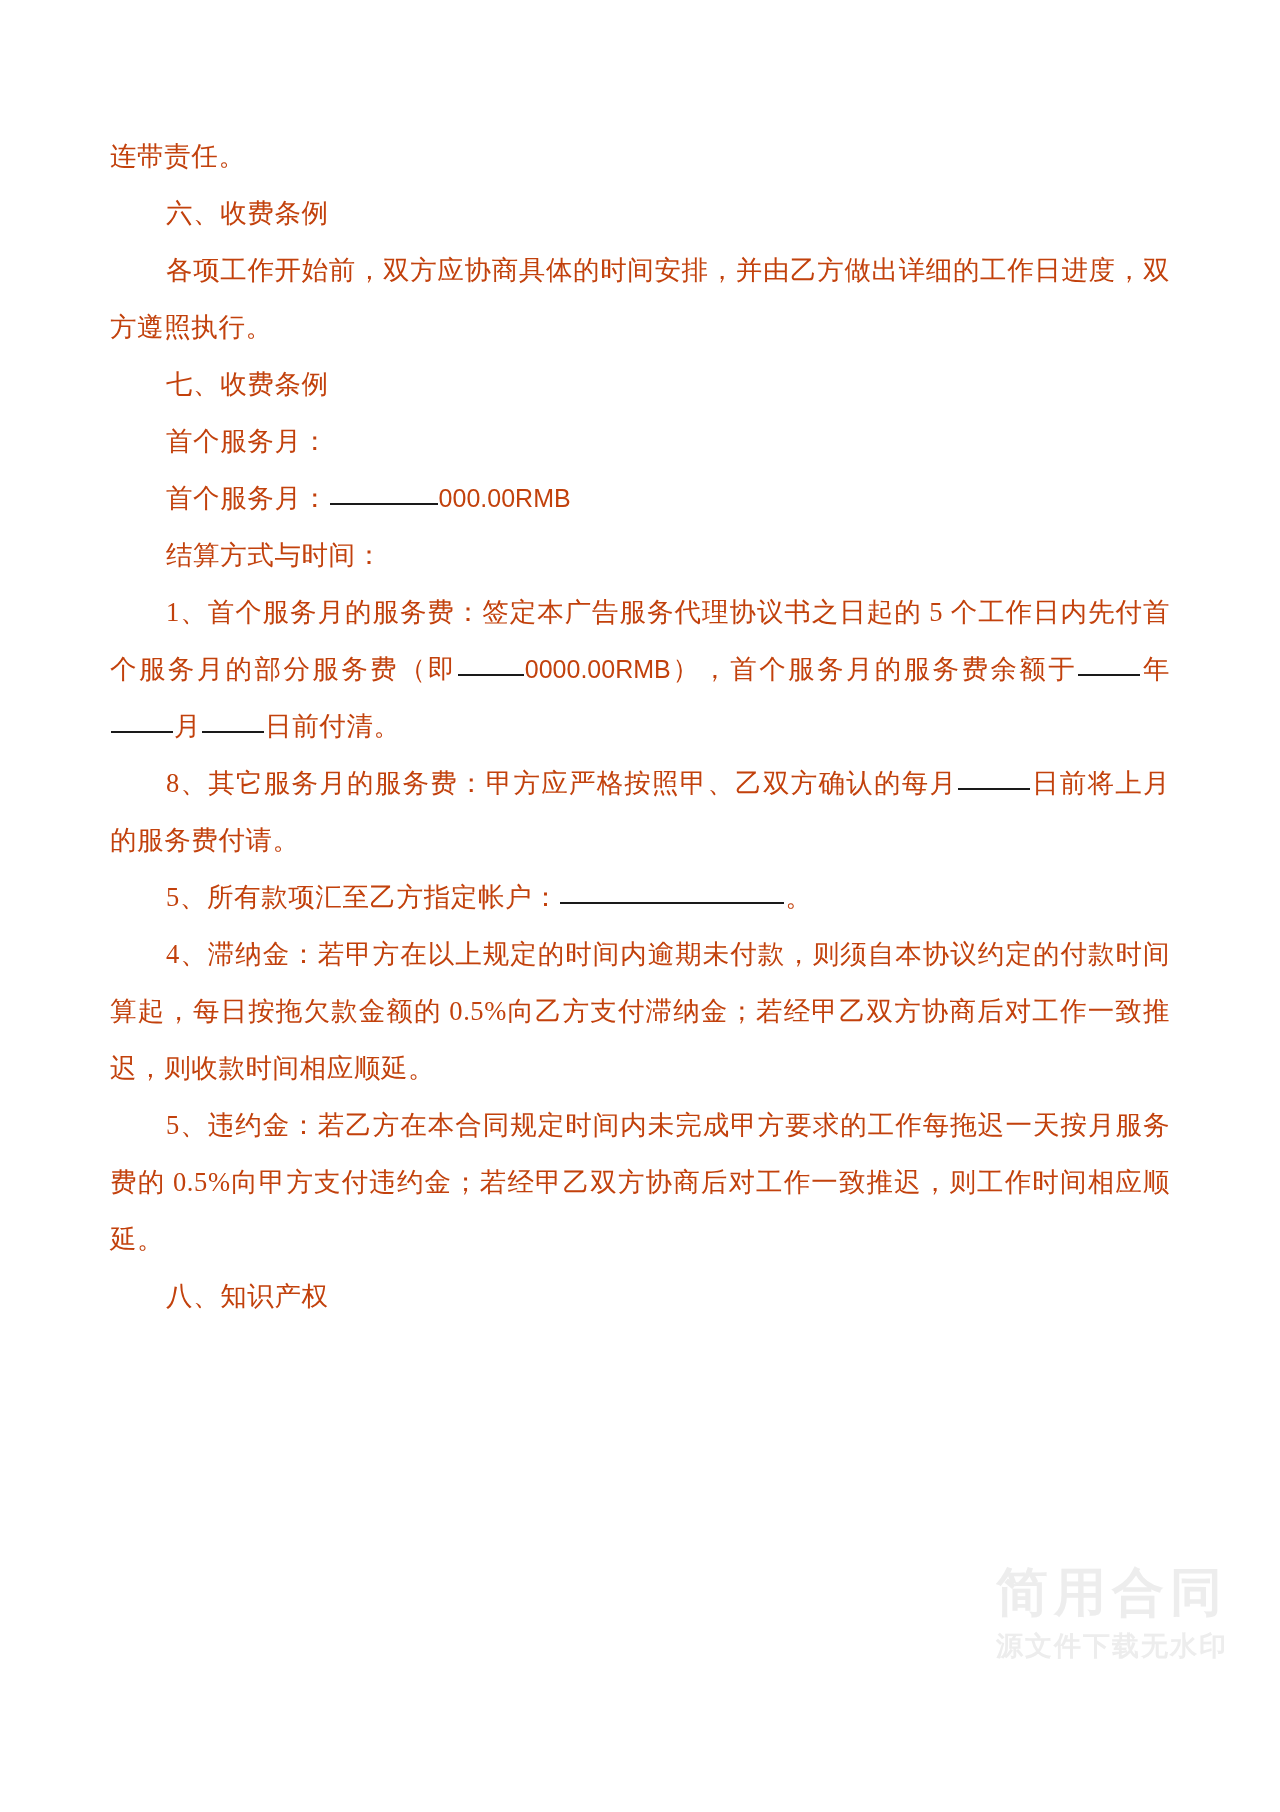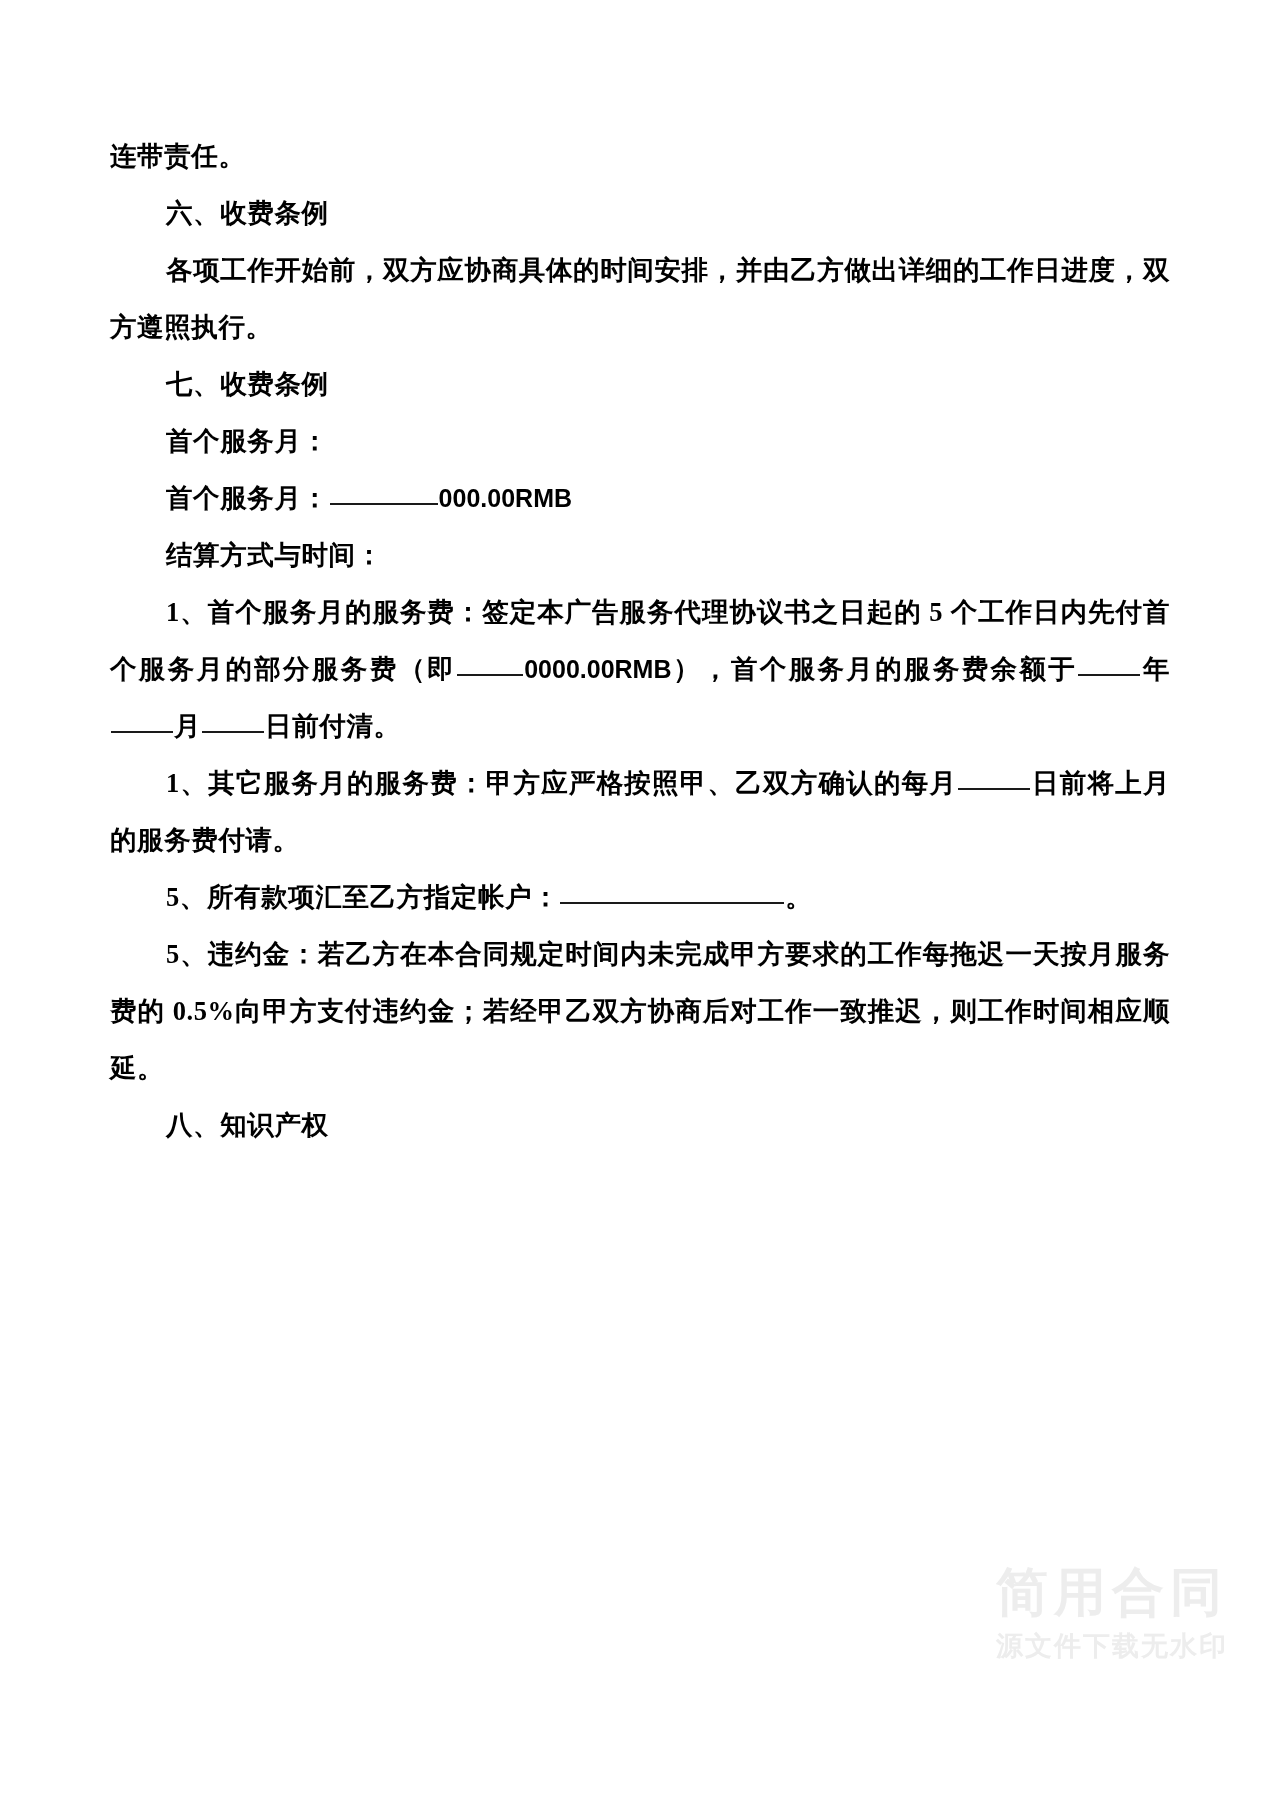--- a/index.html
+++ b/index.html
@@ -21,24 +21,23 @@
     left: 110px;
     top: 128px;
     width: 1060px;
   }
   .para {
     font-size: 26.5px;
     line-height: 57px;
     letter-spacing: 0.6px;
     text-align: justify;
     text-justify: inter-ideograph;
-    color: #000000;
+    color: #c2410c;
     margin: 0;
     white-space: normal;
-    font-weight: bold;
   }
   .para.indent {
     text-indent: 56px;
   }
   .para.nohang {
     text-indent: 0;
   }
 
   
   .blank {
@@ -99,22 +98,23 @@
 
   <div class="content">
       <p class="para nohang"><span>连带责任。</span></p>
       <p class="para indent"><span>六、收费条例</span></p>
       <p class="para indent"><span>各项工作开始前，双方应协商具体的时间安排，并由乙方做出详细的工作日进度，双方遵照执行。</span></p>
       <p class="para indent"><span>七、收费条例</span></p>
       <p class="para indent"><span>首个服务月：</span></p>
       <p class="para indent"><span>首个服务月：</span><span class="blank w1"></span><span class="latin">000.00RMB</span></p>
       <p class="para indent"><span>结算方式与时间：</span></p>
       <p class="para indent"><span>1、首个服务月的服务费：签定本广告服务代理协议书之日起的 5 个工作日内先付首个服务月的部分服务费（即</span><span class="blank w3"></span><span class="latin">0000.00RMB</span><span>），首个服务月的服务费余额于</span><span class="blank w4"></span><span>年</span><span class="blank w4"></span><span>月</span><span class="blank w4"></span><span>日前付清。</span></p>
-      <p class="para indent"><span>1、其它服务月的服务费：甲方应严格按照甲、乙双方确认的每月</span><span class="blank w5"></span><span>日前将上月的服务费付请。</span></p>
+      <p class="para indent"><span>8、其它服务月的服务费：甲方应严格按照甲、乙双方确认的每月</span><span class="blank w5"></span><span>日前将上月的服务费付请。</span></p>
       <p class="para indent"><span>5、所有款项汇至乙方指定帐户：</span><span class="blank w6"></span><span>。</span></p>
+      <p class="para indent"><span>4、滞纳金：若甲方在以上规定的时间内逾期未付款，则须自本协议约定的付款时间算起，每日按拖欠款金额的 0.5%向乙方支付滞纳金；若经甲乙双方协商后对工作一致推迟，则收款时间相应顺延。</span></p>
       <p class="para indent"><span>5、违约金：若乙方在本合同规定时间内未完成甲方要求的工作每拖迟一天按月服务费的 0.5%向甲方支付违约金；若经甲乙双方协商后对工作一致推迟，则工作时间相应顺延。</span></p>
       <p class="para indent"><span>八、知识产权</span></p>
     </div>
 
   <div class="watermark">
     <div class="wm-main">简用合同</div>
     <div class="wm-sub">源文件下载无水印</div>
   </div>
 
 </div>

